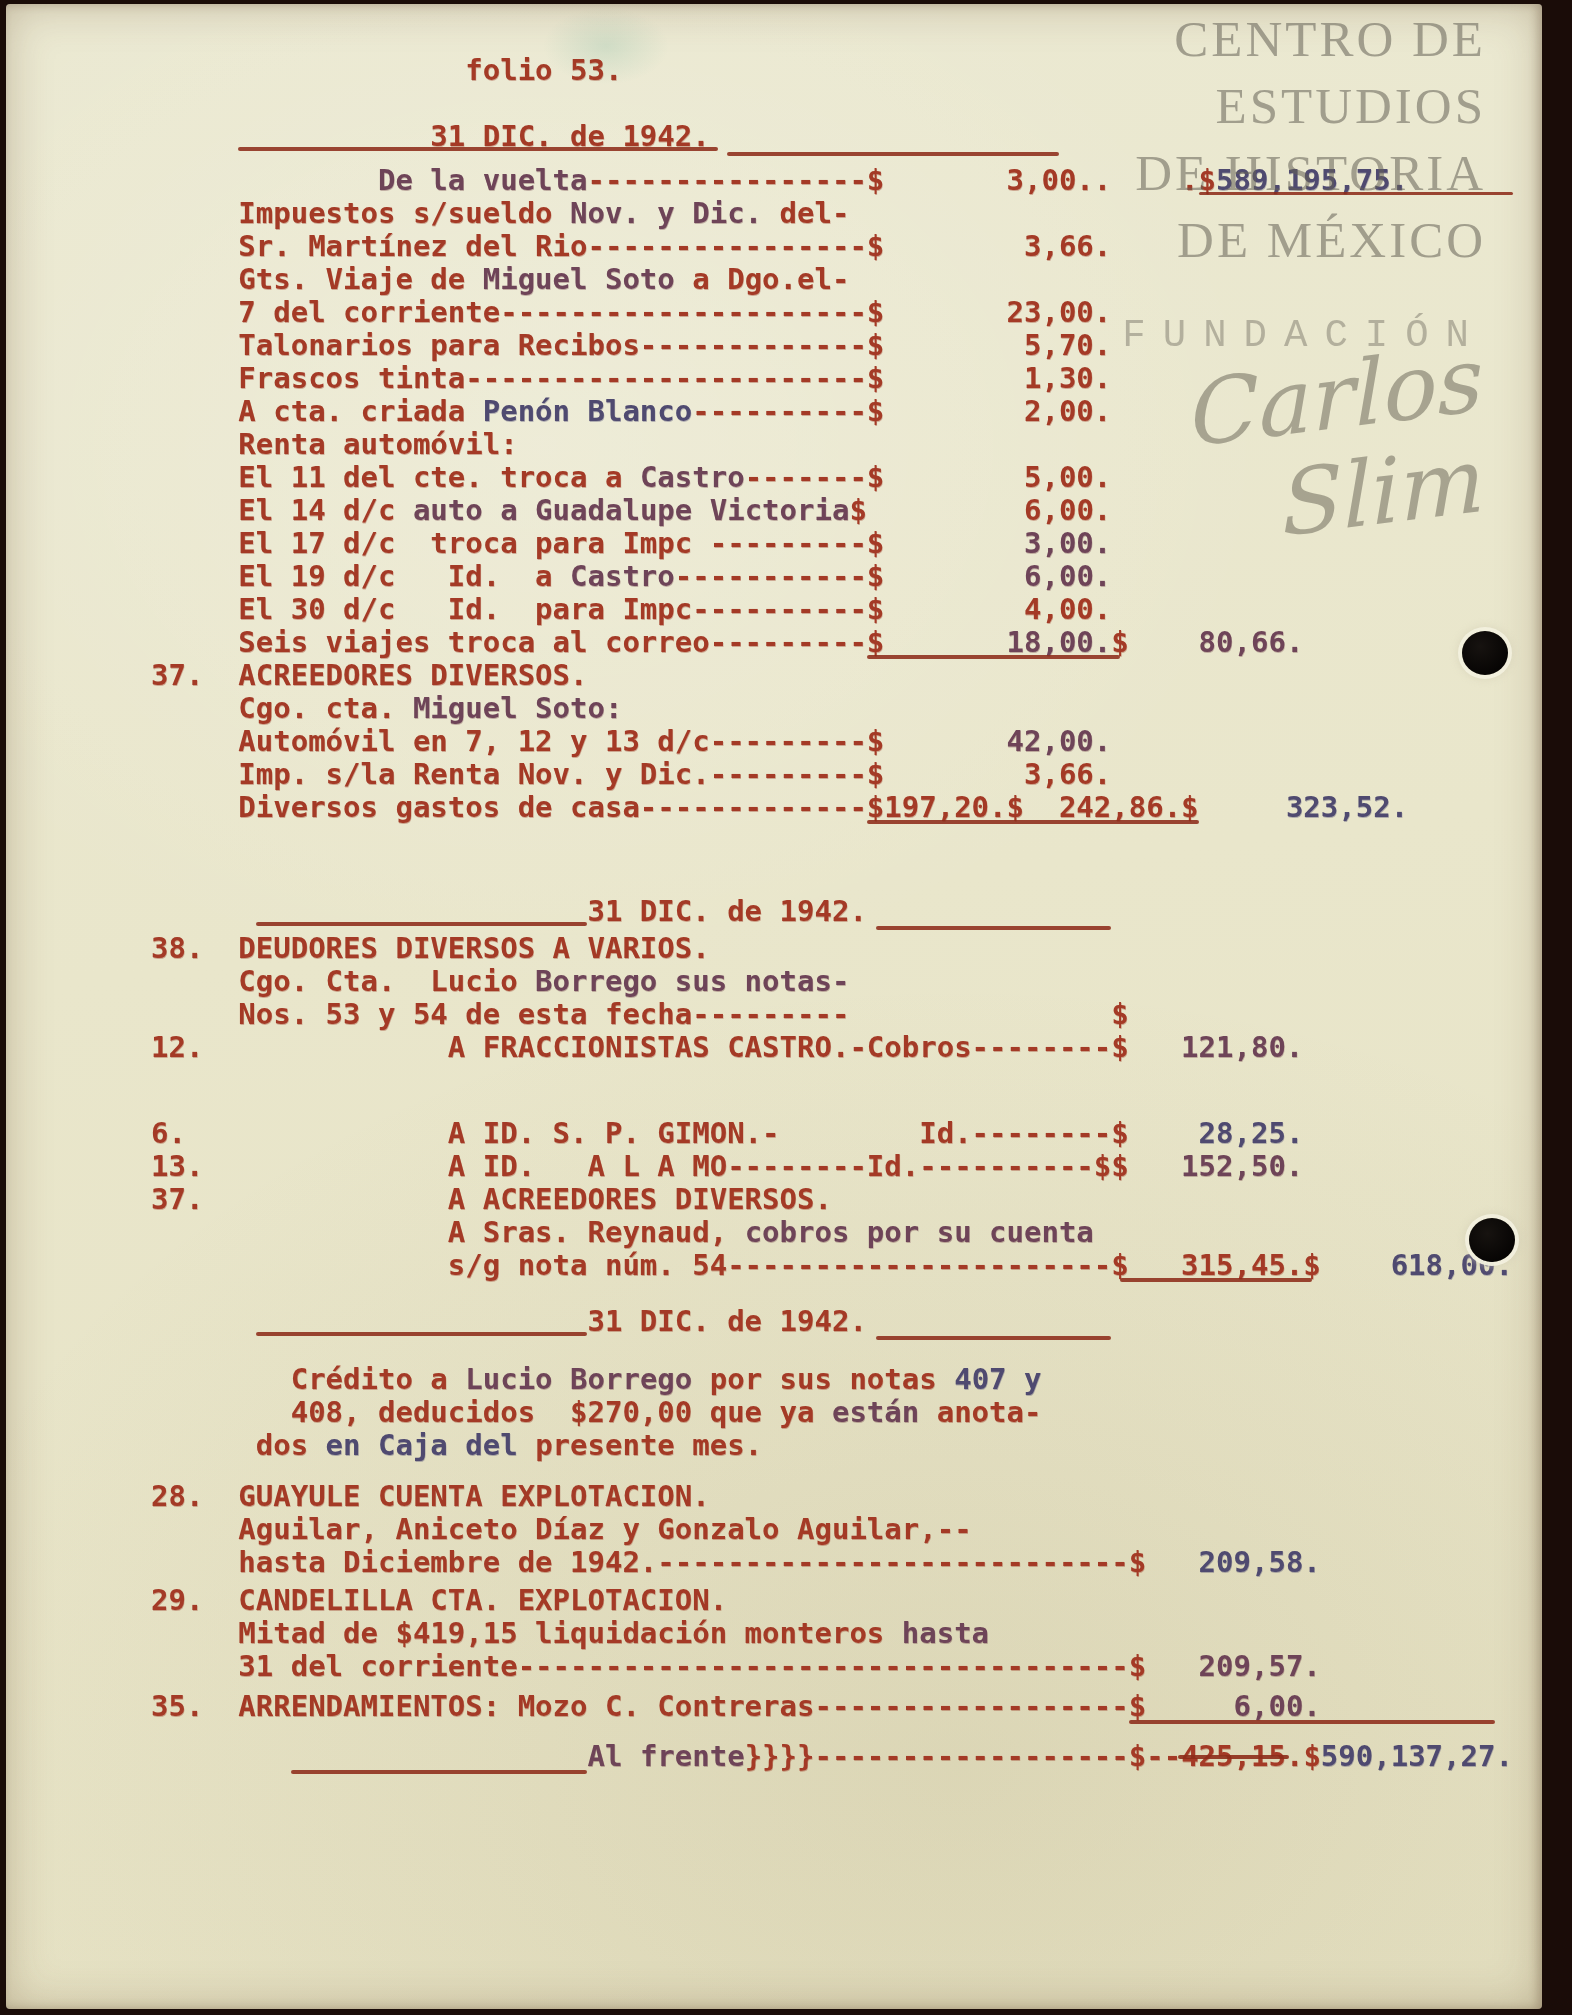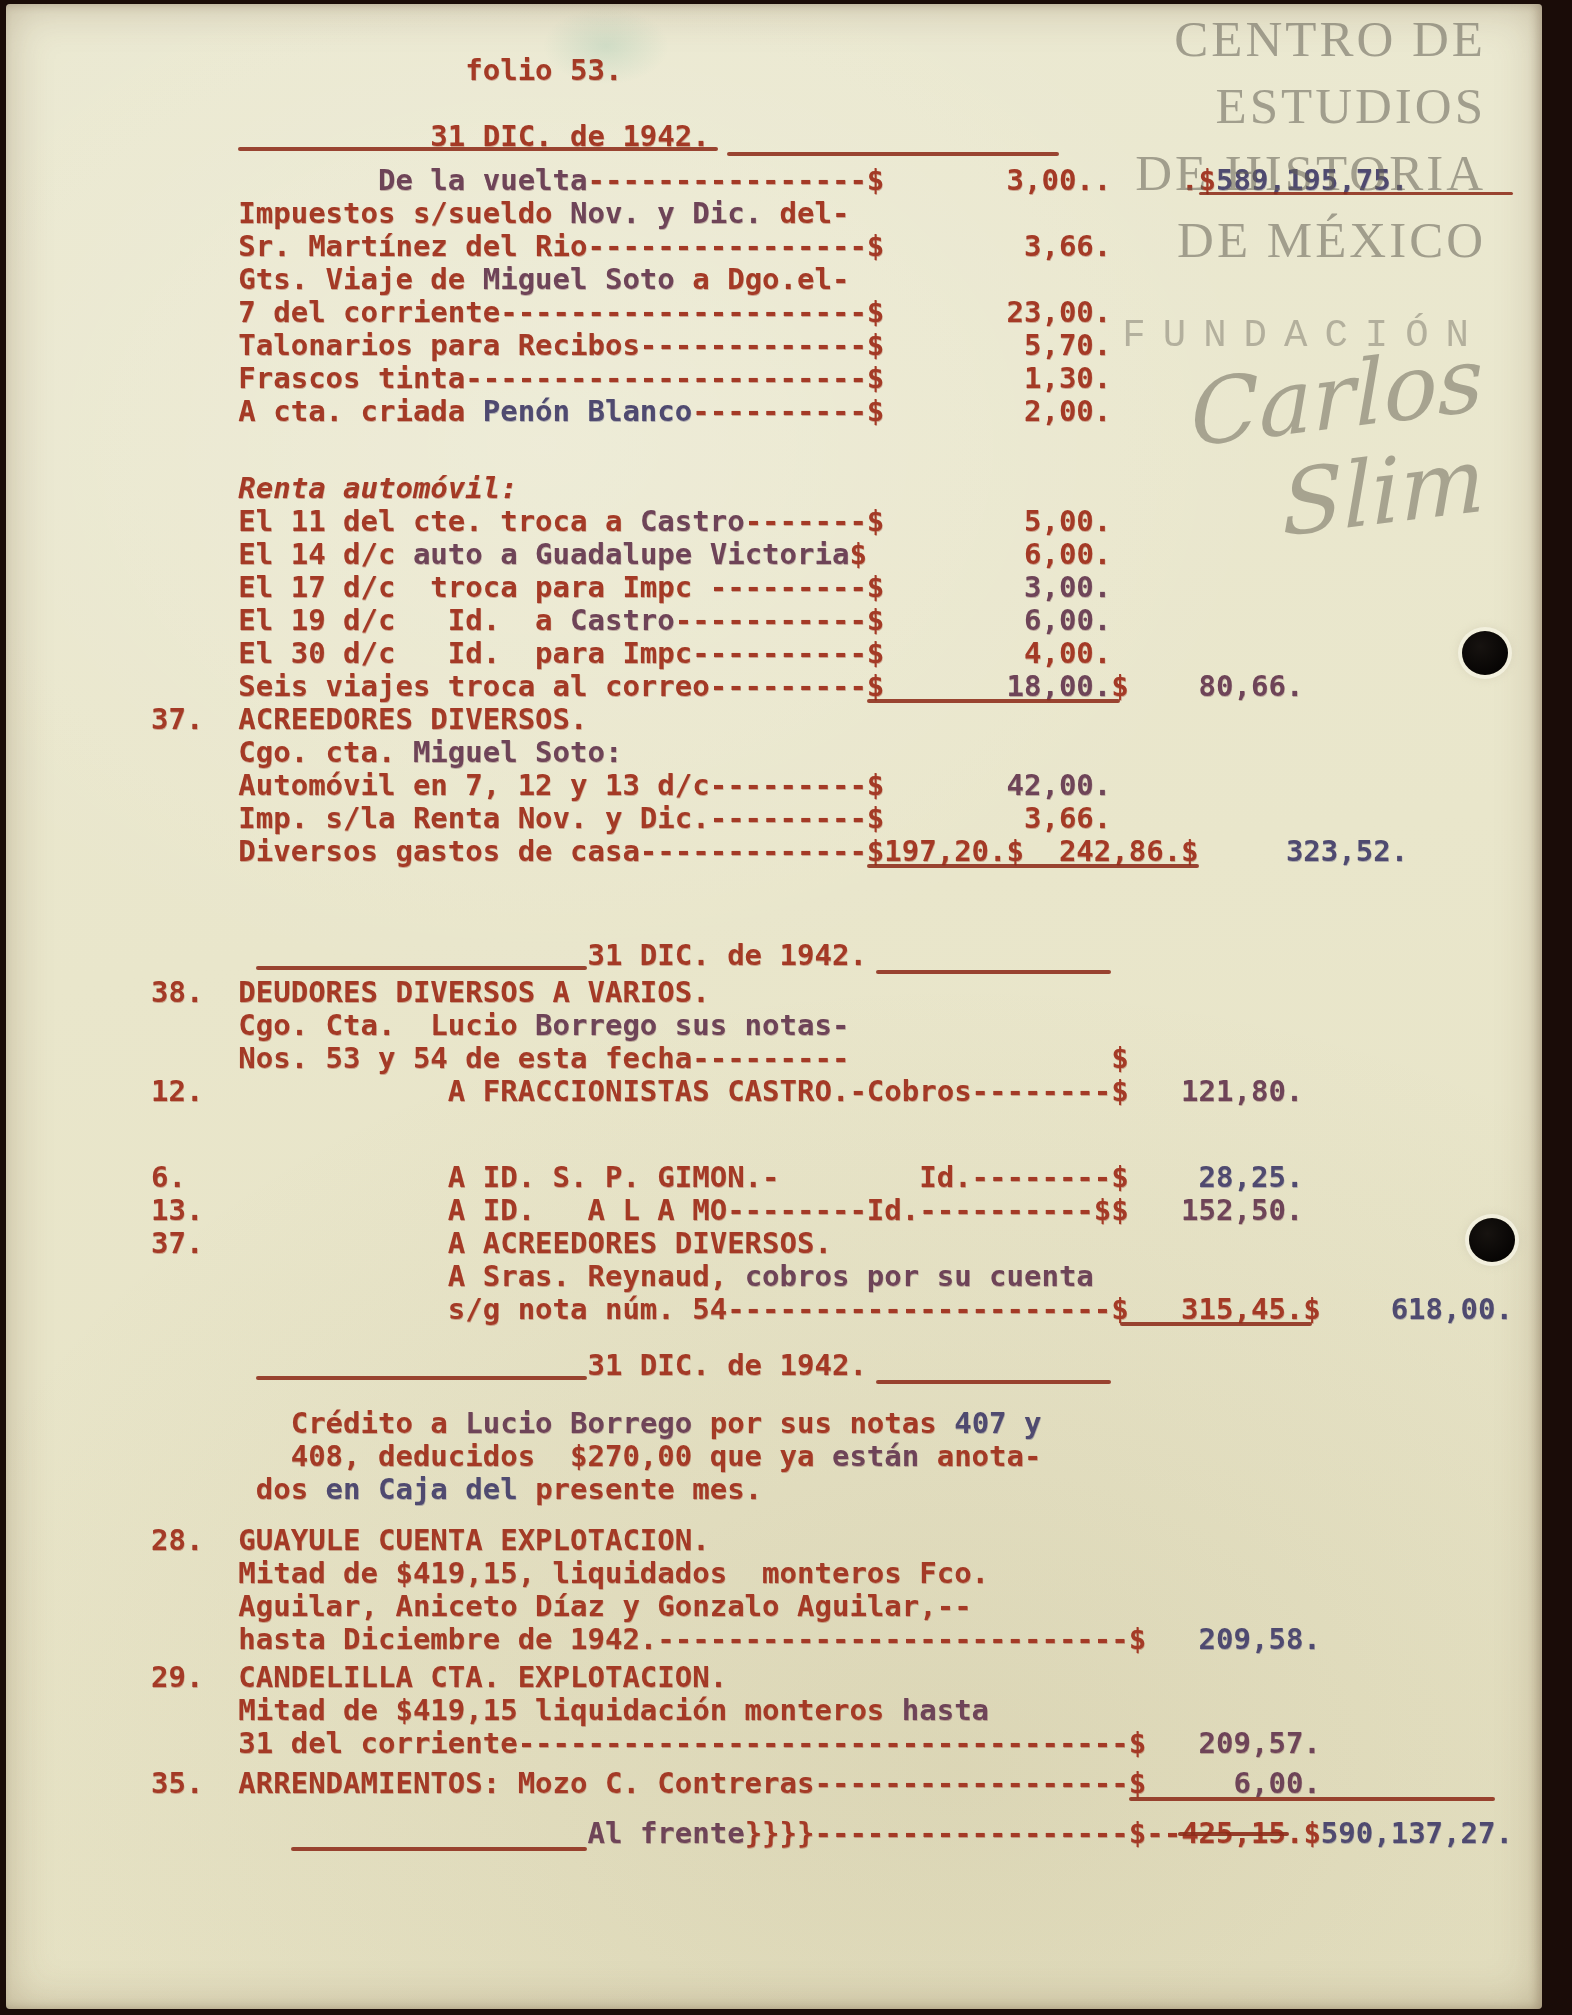--- a/index.html
+++ b/index.html
@@ -78,21 +78,21 @@
     <div class="line"><span class="ink-r">                  folio 53.</span></div>
     <div class="line" style="margin-top: 33px;"><span class="ink-r">                31 DIC. de 1942.</span><span class="rule" style="left: 87.3px; width: 480.15px; top: 27px; height: 4px;"></span><span class="rule" style="left: 576.18px; width: 331.74px; top: 32px; height: 4px;"></span></div>
     <div class="line" style="margin-top: 11px;"><span class="ink-r">             </span><span class="ink-m">De la vuelta</span><span class="ink-r">----------------$       3,00..    .$</span><span class="ink-b">589,195,75.</span><span class="rule" style="left: 1047.6px; width: 314.28px; top: 28px; height: 3px;"></span></div>
     <div class="line"><span class="ink-r">     Impuestos s/sueldo </span><span class="ink-m">Nov. y Dic.</span><span class="ink-r"> del-</span></div>
     <div class="line"><span class="ink-r">     Sr. Martínez del Rio----------------$        3,66.</span></div>
     <div class="line"><span class="ink-r">     Gts. Viaje de </span><span class="ink-m">Miguel Soto</span><span class="ink-r"> a Dgo.el-</span></div>
     <div class="line"><span class="ink-r">     7 del corriente---------------------$       23,00.</span></div>
     <div class="line"><span class="ink-r">     Talonarios para Recibos-------------$        5,70.</span></div>
     <div class="line"><span class="ink-r">     Frascos tinta-----------------------$        1,30.</span></div>
     <div class="line"><span class="ink-r">     A cta. criada </span><span class="ink-b">Penón Blanco</span><span class="ink-r">----------$        2,00.</span></div>
-    <div class="line" style="margin-top: 44px; font-style: italic;"><span class="ink-r">     Renta automóvil:</span></div>
+    <div class="line" style=""><span class="ink-r">     Renta automóvil:</span></div>
     <div class="line"><span class="ink-r">     El 11 del cte. troca a </span><span class="ink-m">Castro</span><span class="ink-r">-------$        5,00.</span></div>
     <div class="line"><span class="ink-r">     El 14 d/c </span><span class="ink-m">auto a Guadalupe Victoria</span><span class="ink-r">$         6,00.</span></div>
     <div class="line"><span class="ink-r">     El 17 d/c  troca para Impc ---------$        </span><span class="ink-m">3,00.</span></div>
     <div class="line"><span class="ink-r">     El 19 d/c   Id.  a </span><span class="ink-m">Castro</span><span class="ink-r">-----------$        </span><span class="ink-m">6,00.</span></div>
     <div class="line"><span class="ink-r">     El 30 d/c   Id.  para Impc----------$        4,00.</span></div>
     <div class="line"><span class="ink-r">     Seis viajes troca al correo---------$       </span><span class="ink-m">18,00.</span><span class="ink-r">$    </span><span class="ink-m">80,66.</span><span class="rule" style="left: 715.86px; width: 253.17px; top: 29px; height: 4px;"></span></div>
     <div class="line"><span class="ink-r">37.  ACREEDORES DIVERSOS.</span></div>
     <div class="line"><span class="ink-r">     Cgo. cta. </span><span class="ink-m">Miguel Soto:</span></div>
     <div class="line"><span class="ink-r">     Automóvil en 7, 12 y 13 d/c---------$       </span><span class="ink-m">42,00.</span></div>
     <div class="line"><span class="ink-r">     Imp. s/la Renta Nov. y Dic.---------$        3,66.</span></div>
@@ -105,21 +105,20 @@
     <div class="line" style="margin-top: 53px;"><span class="ink-r">6.               A ID. S. P. GIMON.-        Id.--------$    </span><span class="ink-b">28,25.</span></div>
     <div class="line"><span class="ink-r">13.              A ID.   A L A MO--------Id.----------$$   </span><span class="ink-m">152,50.</span></div>
     <div class="line"><span class="ink-r">37.              A ACREEDORES DIVERSOS.</span></div>
     <div class="line"><span class="ink-r">                 A Sras. Reynaud, </span><span class="ink-m">cobros por su cuenta</span></div>
     <div class="line"><span class="ink-r">                 s/g nota núm. 54----------------------$   315,45.</span><span class="ink-r">$    </span><span class="ink-b">618,00.</span><span class="rule" style="left: 969.03px; width: 192.06px; top: 29px; height: 4px;"></span></div>
     <div class="line" style="margin-top: 23px;"><span class="ink-r">                         31 DIC. de 1942.</span><span class="rule" style="left: 104.76px; width: 331.74px; top: 27px; height: 4px;"></span><span class="rule" style="left: 724.59px; width: 235.71px; top: 31px; height: 4px;"></span></div>
     <div class="line" style="margin-top: 25px;"><span class="ink-r">        Crédito a </span><span class="ink-m">Lucio Borrego</span><span class="ink-r"> por sus notas </span><span class="ink-b">407 y</span></div>
     <div class="line"><span class="ink-r">        408, deducidos  $270,00 que ya </span><span class="ink-m">están</span><span class="ink-r"> anota-</span></div>
     <div class="line"><span class="ink-r">      dos </span><span class="ink-b">en Caja del</span><span class="ink-r"> presente mes.</span></div>
     <div class="line" style="margin-top: 18px;"><span class="ink-r">28.  GUAYULE CUENTA EXPLOTACION.</span></div>
-    <div class="line"><span class="ink-r">     Mitad de $419,15, liquidados  monteros Fco.</span></div>
     <div class="line"><span class="ink-r">     Aguilar, Aniceto Díaz y Gonzalo Aguilar,--</span></div>
     <div class="line"><span class="ink-r">     hasta Diciembre de 1942.---------------------------$   </span><span class="ink-b">209,58.</span></div>
     <div class="line" style="margin-top: 5px;"><span class="ink-r">29.  CANDELILLA CTA. EXPLOTACION.</span></div>
     <div class="line"><span class="ink-r">     Mitad de $419,15 liquidación monteros </span><span class="ink-m">hasta</span></div>
     <div class="line"><span class="ink-r">     31 del corriente-----------------------------------$   </span><span class="ink-m">209,57.</span></div>
     <div class="line" style="margin-top: 7px;"><span class="ink-r">35.  ARRENDAMIENTOS: Mozo C. Contreras------------------$     </span><span class="ink-m">6,00.</span><span class="rule" style="left: 977.76px; width: 366.66px; top: 30px; height: 4px;"></span></div>
     <div class="line" style="margin-top: 17px;"><span class="ink-r">                         </span><span class="ink-m">Al frente</span><span class="ink-r">}}}}</span><span class="ink-r">------------------$--</span><span class="ink-r strike">425,15</span><span class="ink-r">.</span><span class="ink-r">$</span><span class="ink-b">590,137,27.</span><span class="rule" style="left: 139.68px; width: 296.82px; top: 30px; height: 4px;"></span></div>
   </div>
 
 <div class="watermark">

